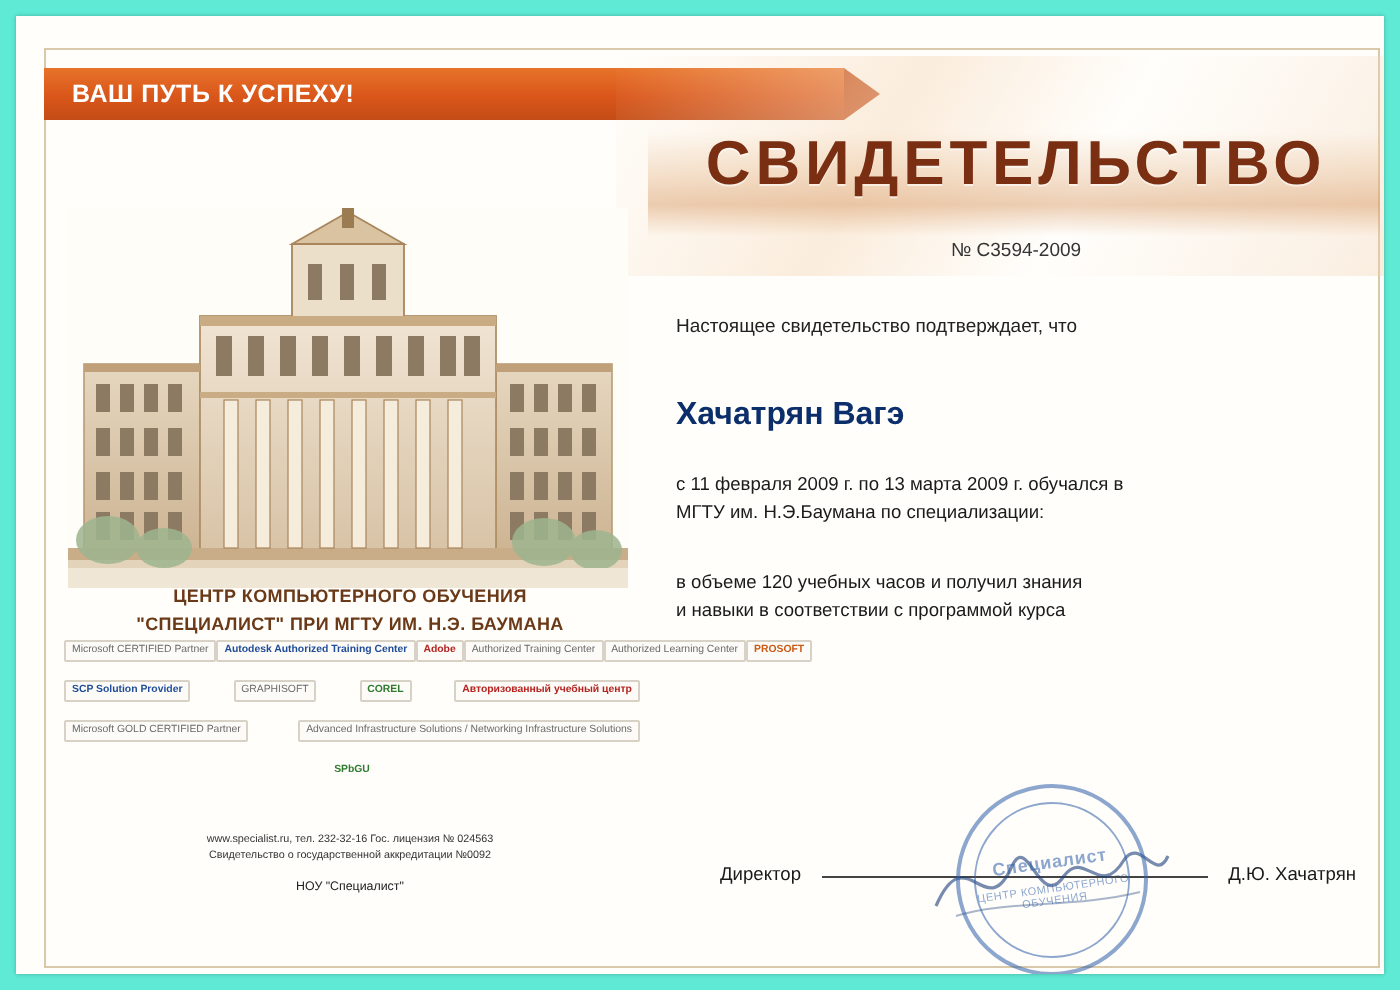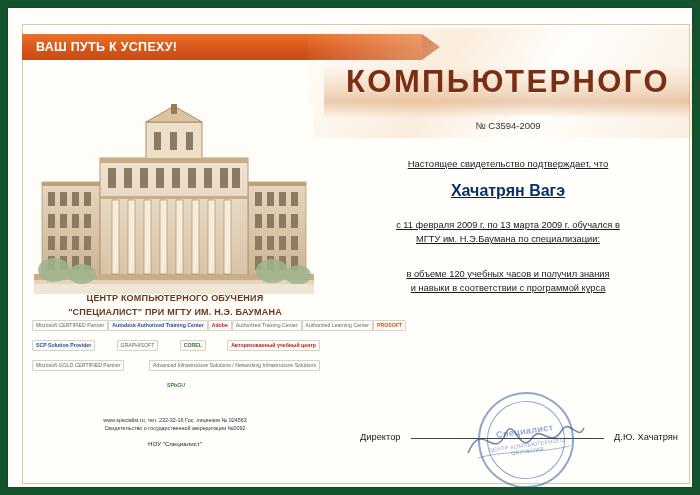--- a/index.html
+++ b/index.html
@@ -10,21 +10,21 @@
   body {
     width: 700px;
     height: 495px;
     font-family: "Liberation Sans", sans-serif;
     overflow: hidden;
   }
   #certificate {
     position: relative;
     width: 700px;
     height: 495px;
-    background: #14532d;
+    background: #5eead4;
     box-sizing: border-box;
   }
   
   .paper {
     position: absolute;
     left: 8px;
     top: 8px;
     width: 684px;
     height: 479px;
     background: #fffefb;
@@ -118,30 +118,28 @@
     background: linear-gradient(120deg, rgba(255,245,230,0) 0%, rgba(247,222,195,0.55) 35%, rgba(255,255,255,0.1) 60%, rgba(240,205,170,0.35) 100%);
     pointer-events: none;
   }
 
   
   .body-col {
     position: absolute;
     left: 330px;
     top: 150px;
     width: 340px;
-    text-align: center;
     color: #1a1a1a;
-    text-decoration: underline;
   }
   .line-intro {
     font-size: 9.5px;
     color: #222;
   }
   .recipient {
-    margin-top: 13px;
+    margin-top: 30px;
     font-size: 16px;
     font-weight: bold;
     color: #0c2f6b;
   }
   .period {
     margin-top: 18px;
     font-size: 9.3px;
     line-height: 1.55;
     color: #1a1a1a;
   }
@@ -315,21 +313,21 @@
     <div class="frame"></div>
 
     <div class="banner">
       <span class="banner-text">ВАШ ПУТЬ К УСПЕХУ!</span>
     </div>
 
     <div class="ribbon"></div>
     <div class="title-band"></div>
 
     <div class="title-wrap">
-      <div class="cert-title">КОМПЬЮТЕРНОГО</div>
+      <div class="cert-title">СВИДЕТЕЛЬСТВО</div>
     </div>
     <div class="cert-number">№ С3594-2009</div>
 
     <div class="body-col">
       <div class="line-intro">Настоящее свидетельство подтверждает, что</div>
       <div class="recipient">Хачатрян Вагэ</div>
       <div class="period">
         <div>с 11 февраля 2009 г. по 13 марта 2009 г. обучался в</div>
         <div>МГТУ им. Н.Э.Баумана по специализации:</div>
       </div>

